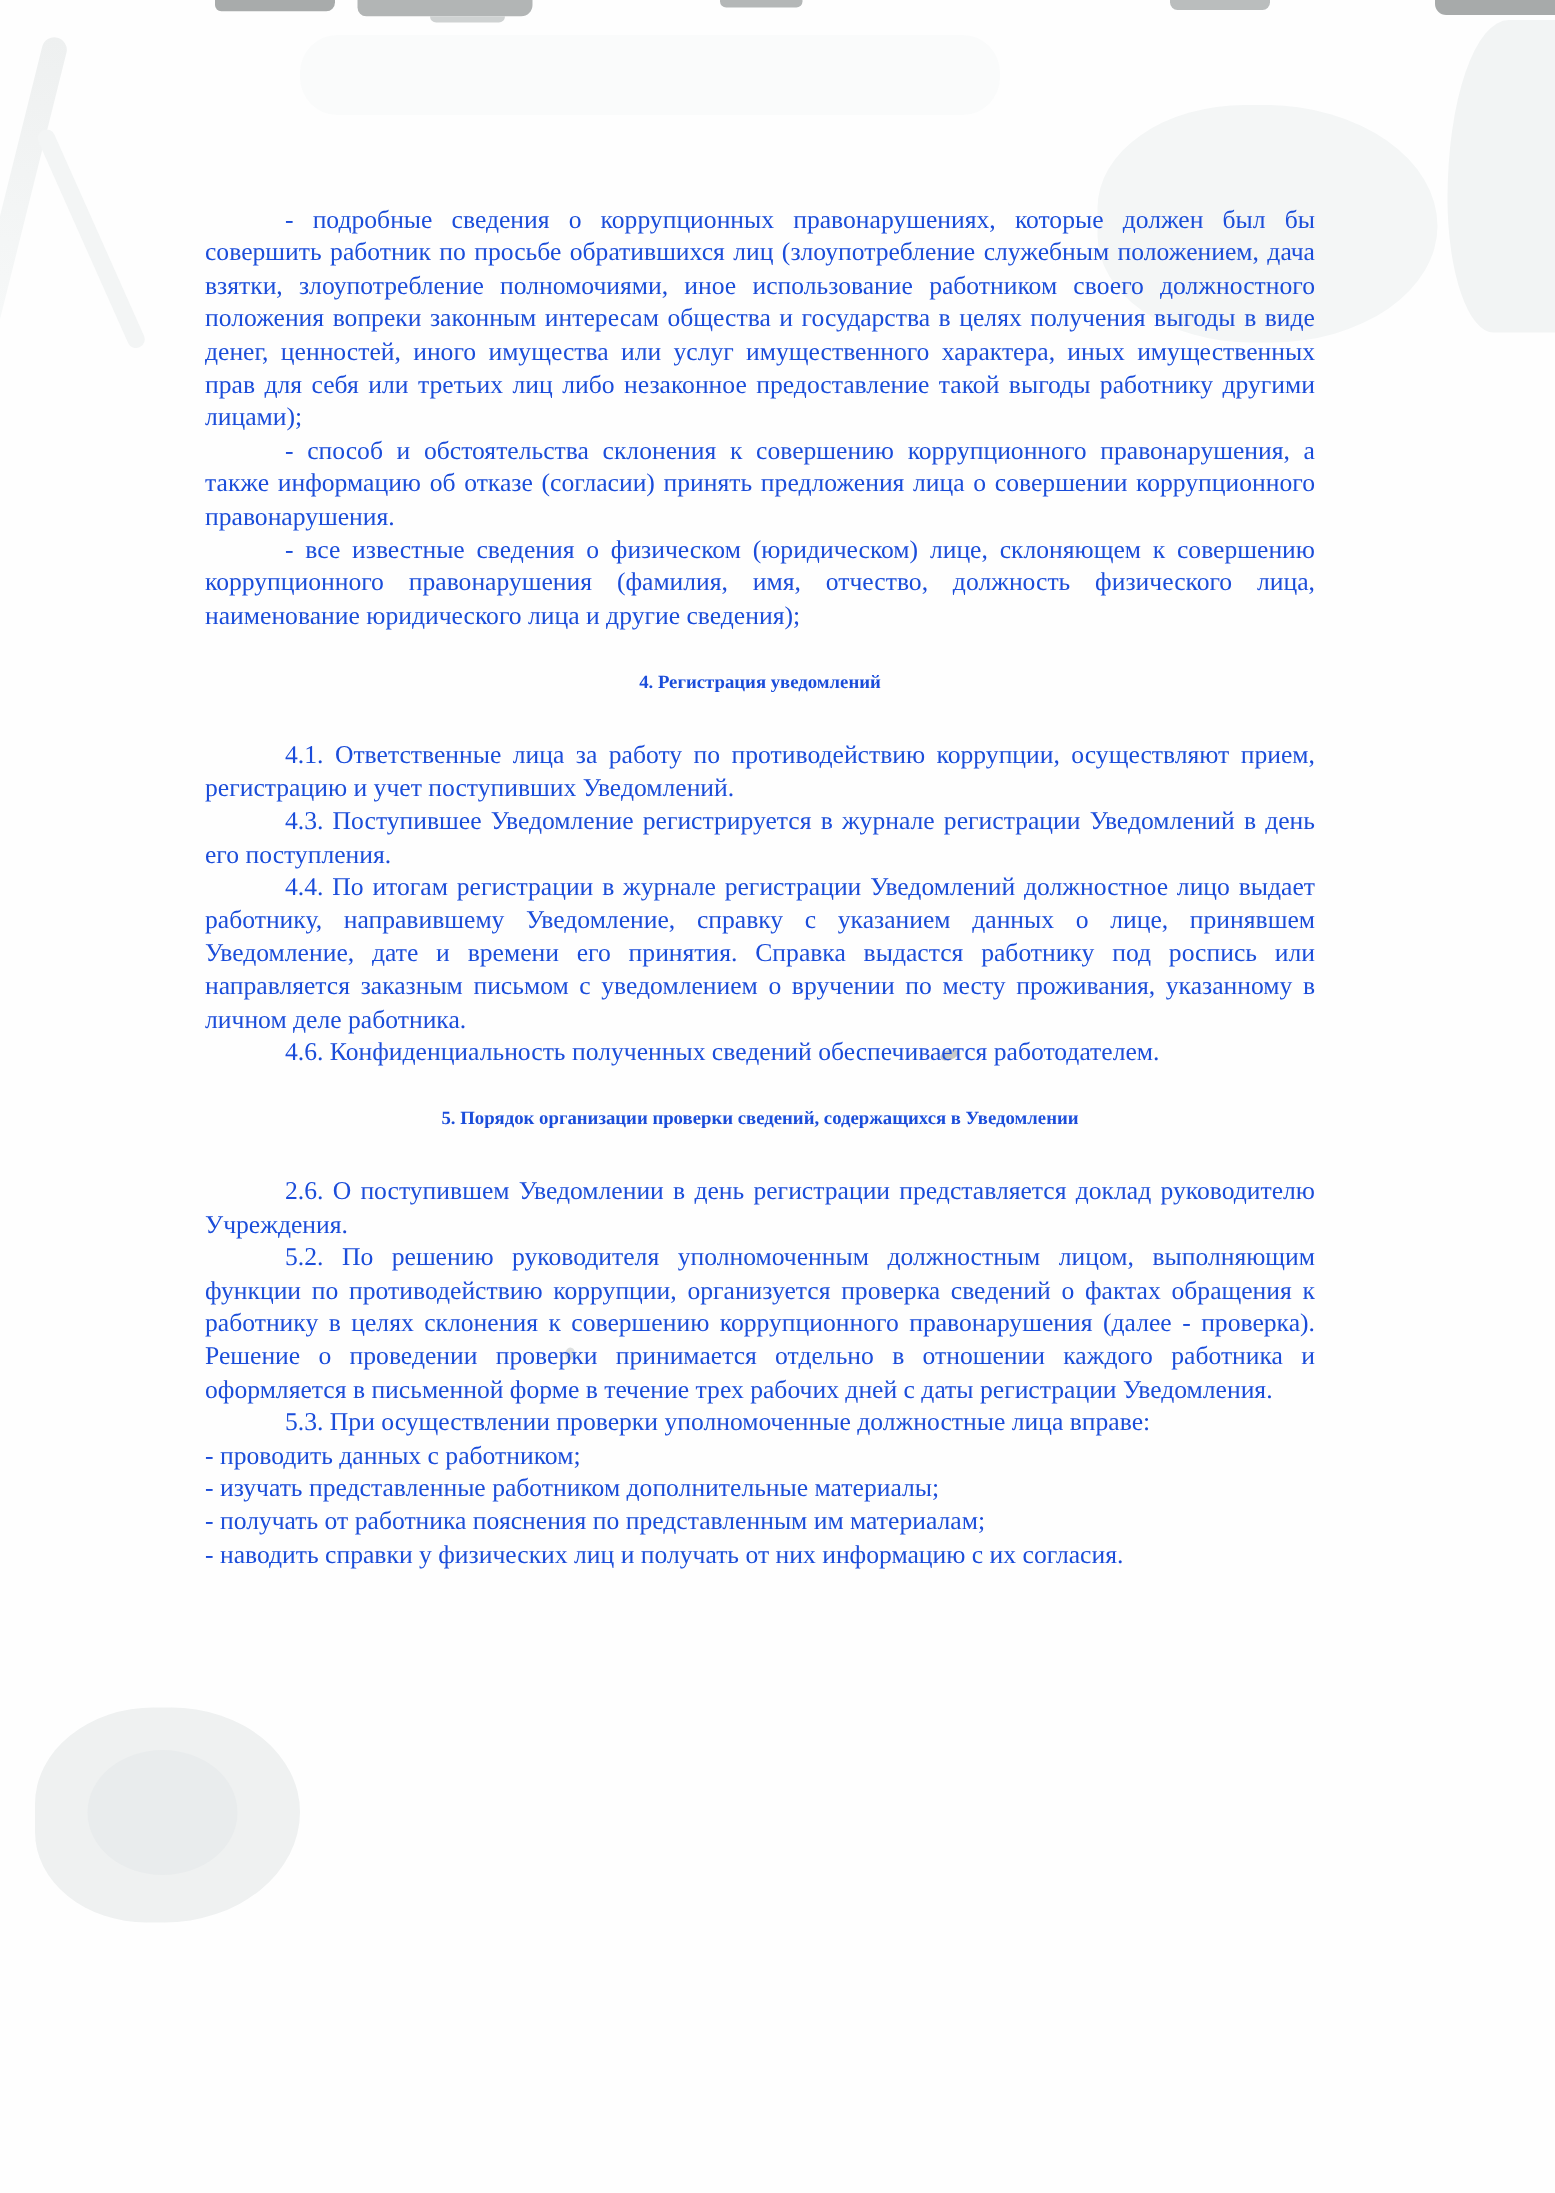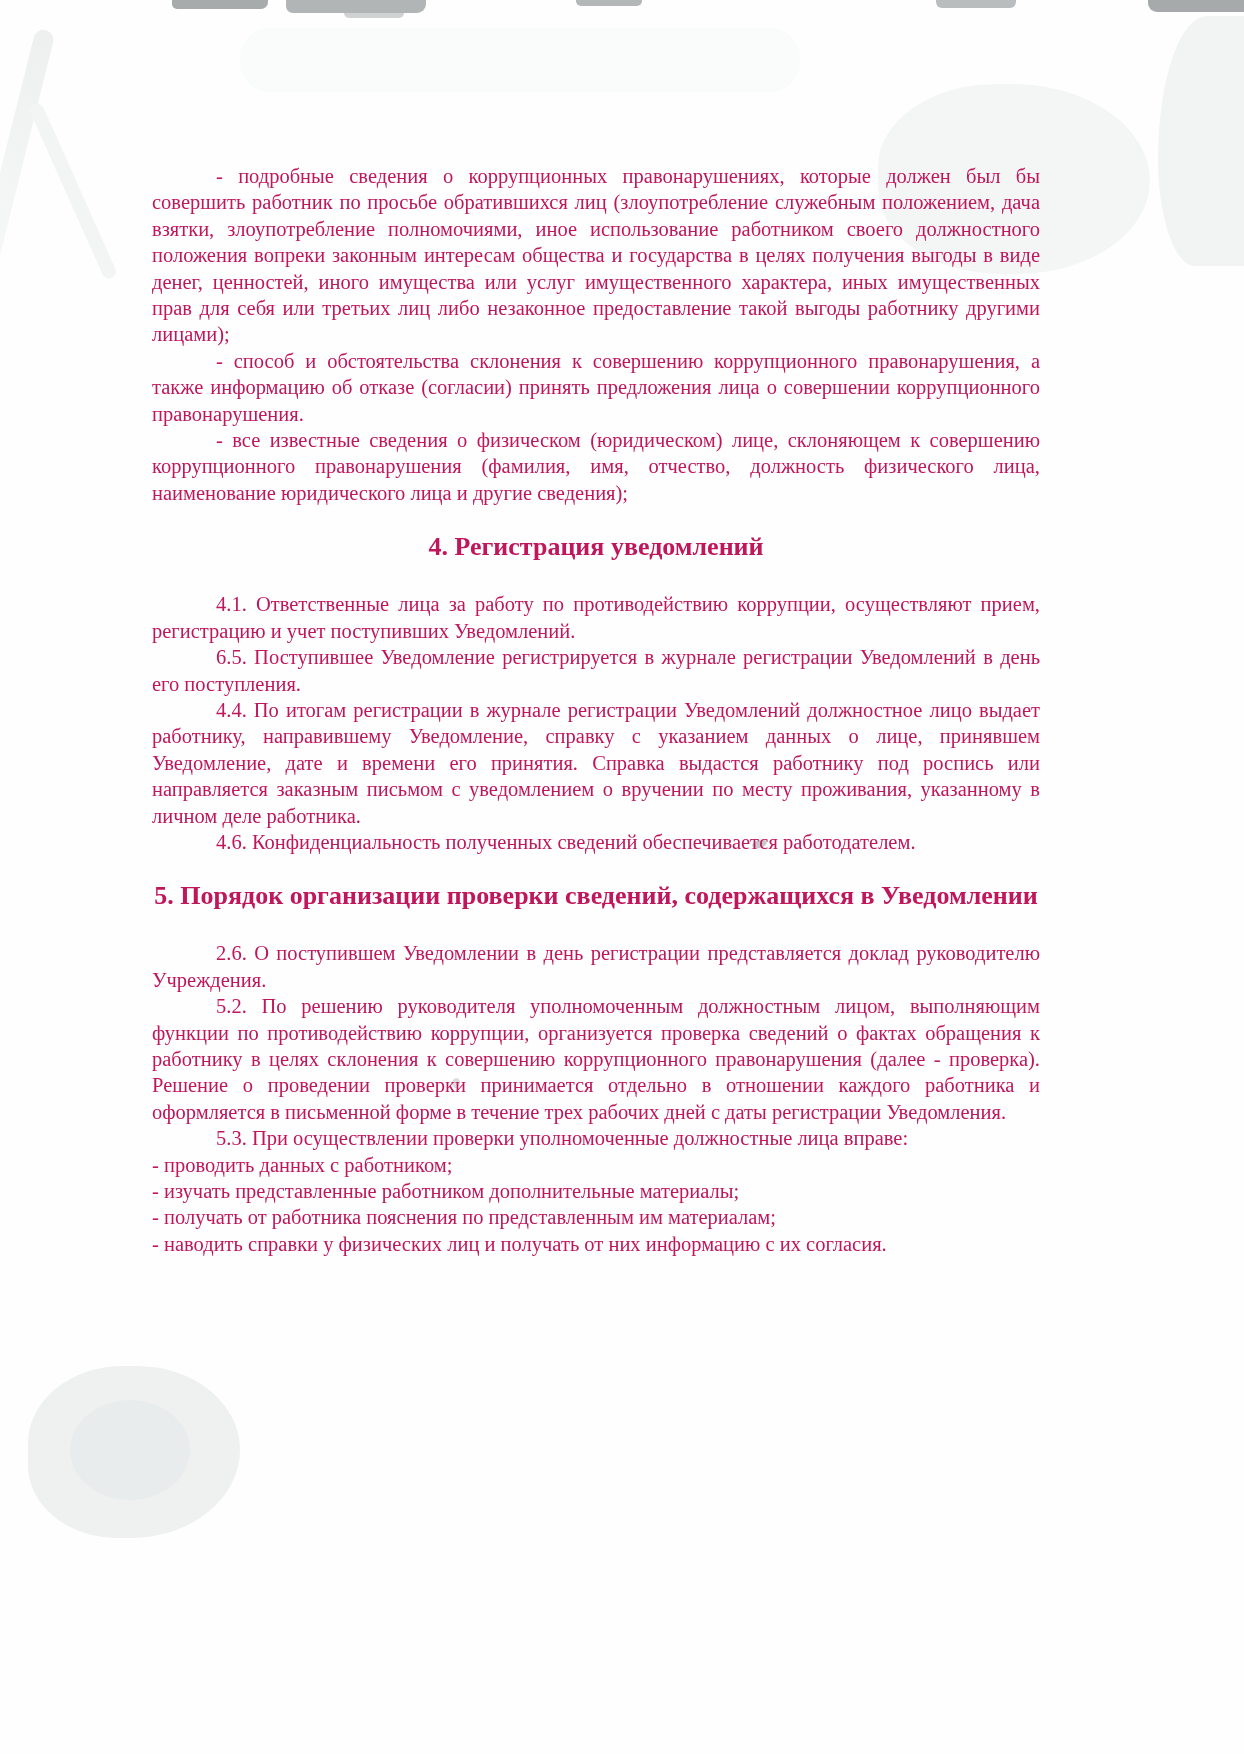--- a/index.html
+++ b/index.html
@@ -15,42 +15,42 @@
     font-family: "Liberation Serif", serif;
   }
   .page {
     position: absolute;
     inset: 0;
     background: #fefefe;
   }
   
   .content {
     position: absolute;
-    left: 152px;
+    left: 164px;
     top: 163px;
     width: 888px;
-    color: #be185d;
+    color: #1d4ed8;
     font-size: 20.5px;
     line-height: 26.4px;
     filter: blur(0.3px) contrast(1.02);
   }
   .para {
     margin: 0;
     text-align: justify;
     text-align-last: left;
     text-indent: 64px;
   }
   .bullet {
     margin: 0;
     text-align: left;
     text-indent: 0;
   }
   .heading {
     margin: 27px 0 31px 0;
-    font-size: 26px;
+    font-size: 15px;
     font-weight: bold;
     text-align: center;
     text-indent: 0;
     line-height: 27px;
   }
   
   .artifact { position: absolute; pointer-events: none; }
   .a-top1 { left: 172px; top: 0; width: 96px; height: 9px; background: #a8abab; border-radius: 0 0 7px 5px; }
   .a-top2 { left: 286px; top: 0; width: 140px; height: 13px; background: #b2b5b5; border-radius: 0 0 9px 7px; }
   .a-top2b { left: 344px; top: 13px; width: 60px; height: 5px; background: #cfd2d2; border-radius: 0 0 5px 5px; }
@@ -90,21 +90,21 @@
 
   <div class="content">
 
     <p class="para">- подробные сведения о коррупционных правонарушениях, которые должен был бы совершить работник по просьбе обратившихся лиц (злоупотребление служебным положением, дача взятки, злоупотребление полномочиями, иное использование работником своего должностного положения вопреки законным интересам общества и государства в целях получения выгоды в виде денег, ценностей, иного имущества или услуг имущественного характера, иных имущественных прав для себя или третьих лиц либо незаконное предоставление такой выгоды работнику другими лицами);</p>
     <p class="para">- способ и обстоятельства склонения к совершению коррупционного правонарушения, а также информацию об отказе (согласии) принять предложения лица о совершении коррупционного правонарушения.</p>
     <p class="para">- все известные сведения о физическом (юридическом) лице, склоняющем к совершению коррупционного правонарушения (фамилия, имя, отчество, должность физического лица, наименование юридического лица и другие сведения);</p>
 
     <h2 class="heading">4. Регистрация уведомлений</h2>
 
     <p class="para">4.1. Ответственные лица за работу по противодействию коррупции, осуществляют прием, регистрацию и учет поступивших Уведомлений.</p>
-    <p class="para">6.5. Поступившее Уведомление регистрируется в журнале регистрации Уведомлений в день его поступления.</p>
+    <p class="para">4.3. Поступившее Уведомление регистрируется в журнале регистрации Уведомлений в день его поступления.</p>
     <p class="para">4.4. По итогам регистрации в журнале регистрации Уведомлений должностное лицо выдает работнику, направившему Уведомление, справку с указанием данных о лице, принявшем Уведомление, дате и времени его принятия. Справка выдастся работнику под роспись или направляется заказным письмом с уведомлением о вручении по месту проживания, указанному в личном деле работника.</p>
     <p class="para">4.6. Конфиденциальность полученных сведений обеспечивается работодателем.</p>
 
     <h2 class="heading">5. Порядок организации проверки сведений, содержащихся в Уведомлении</h2>
 
     <p class="para">2.6. О поступившем Уведомлении в день регистрации представляется доклад руководителю Учреждения.</p>
     <p class="para">5.2. По решению руководителя уполномоченным должностным лицом, выполняющим функции по противодействию коррупции, организуется проверка сведений о фактах обращения к работнику в целях склонения к совершению коррупционного правонарушения (далее - проверка). Решение о проведении проверки принимается отдельно в отношении каждого работника и оформляется в письменной форме в течение трех рабочих дней с даты регистрации Уведомления.</p>
     <p class="para">5.3. При осуществлении проверки уполномоченные должностные лица вправе:</p>
 
     <p class="bullet">- проводить данных с работником;</p>

